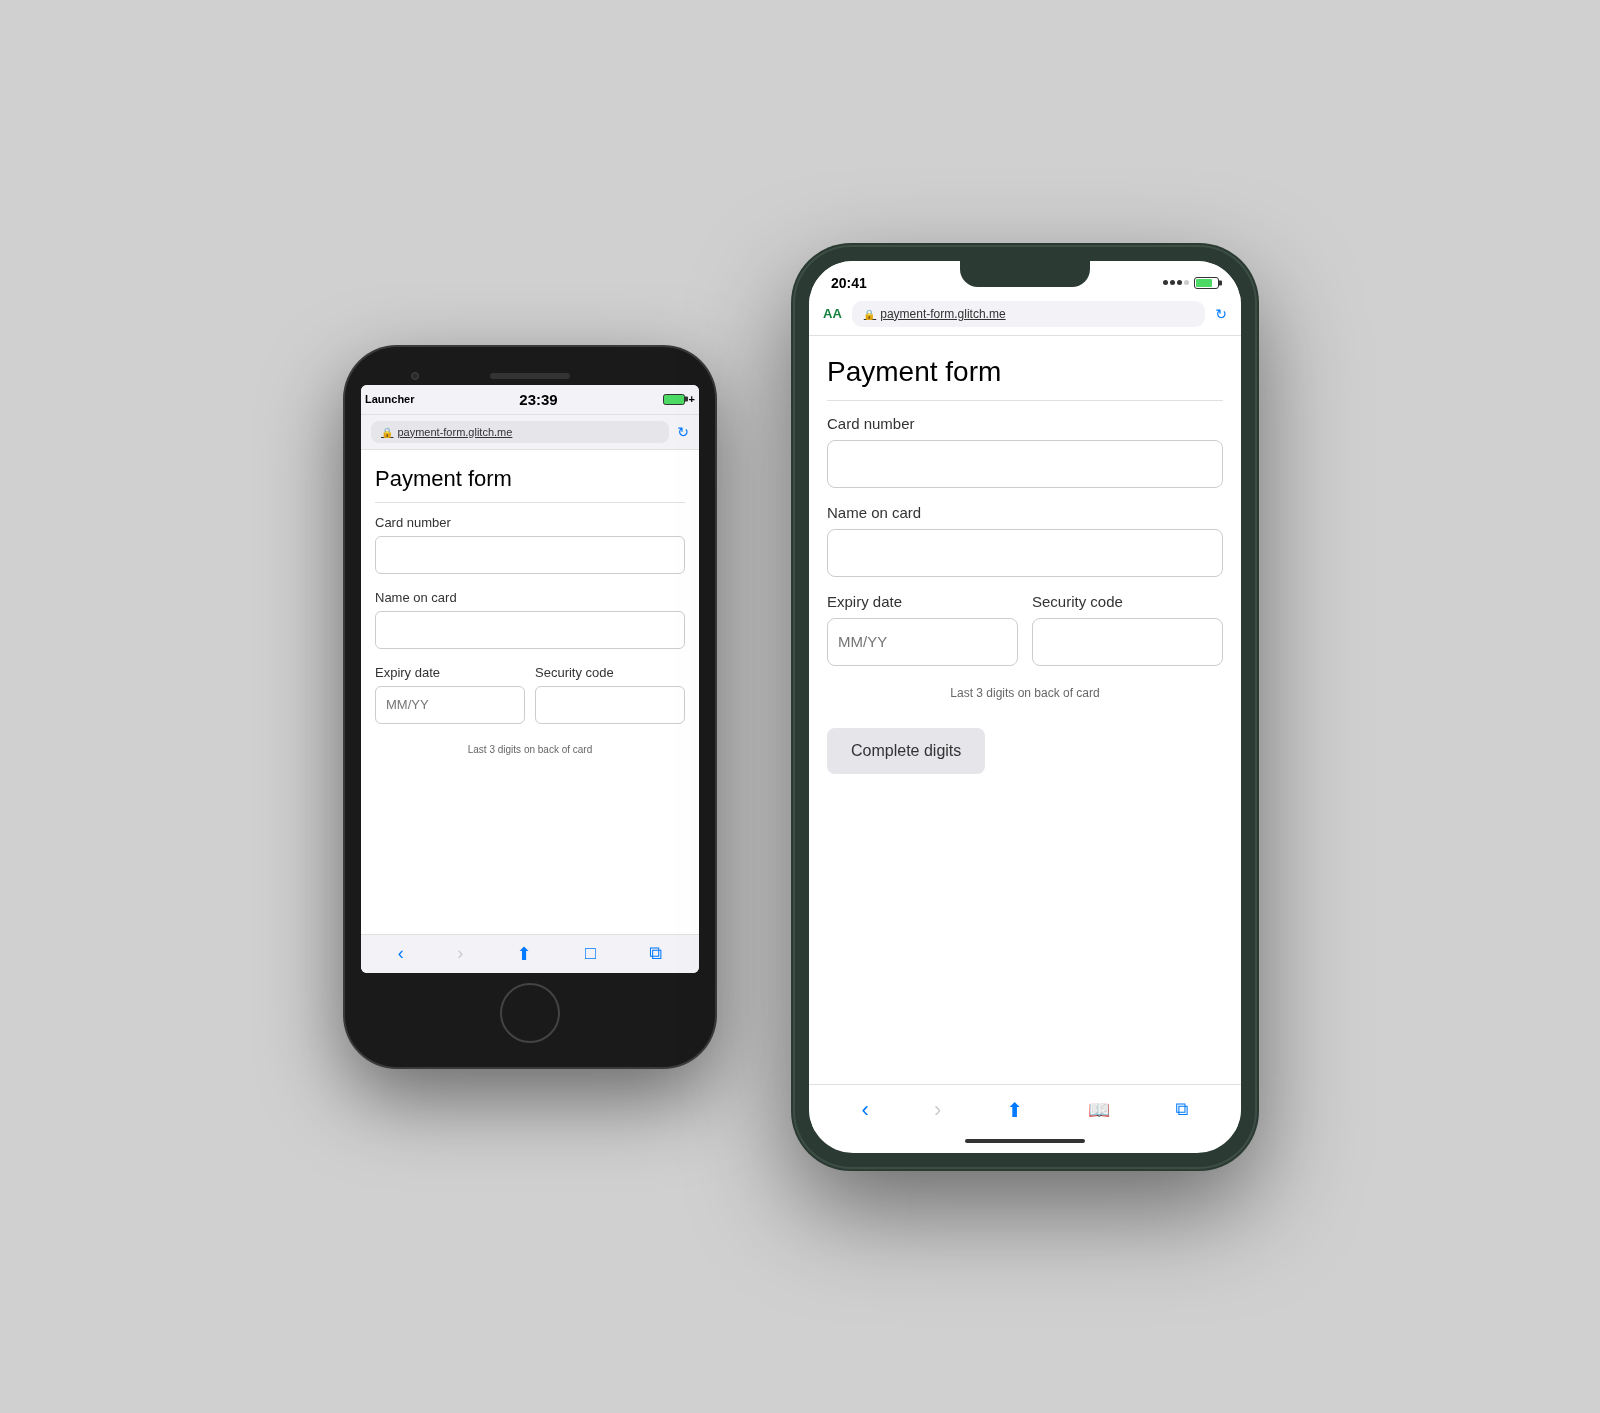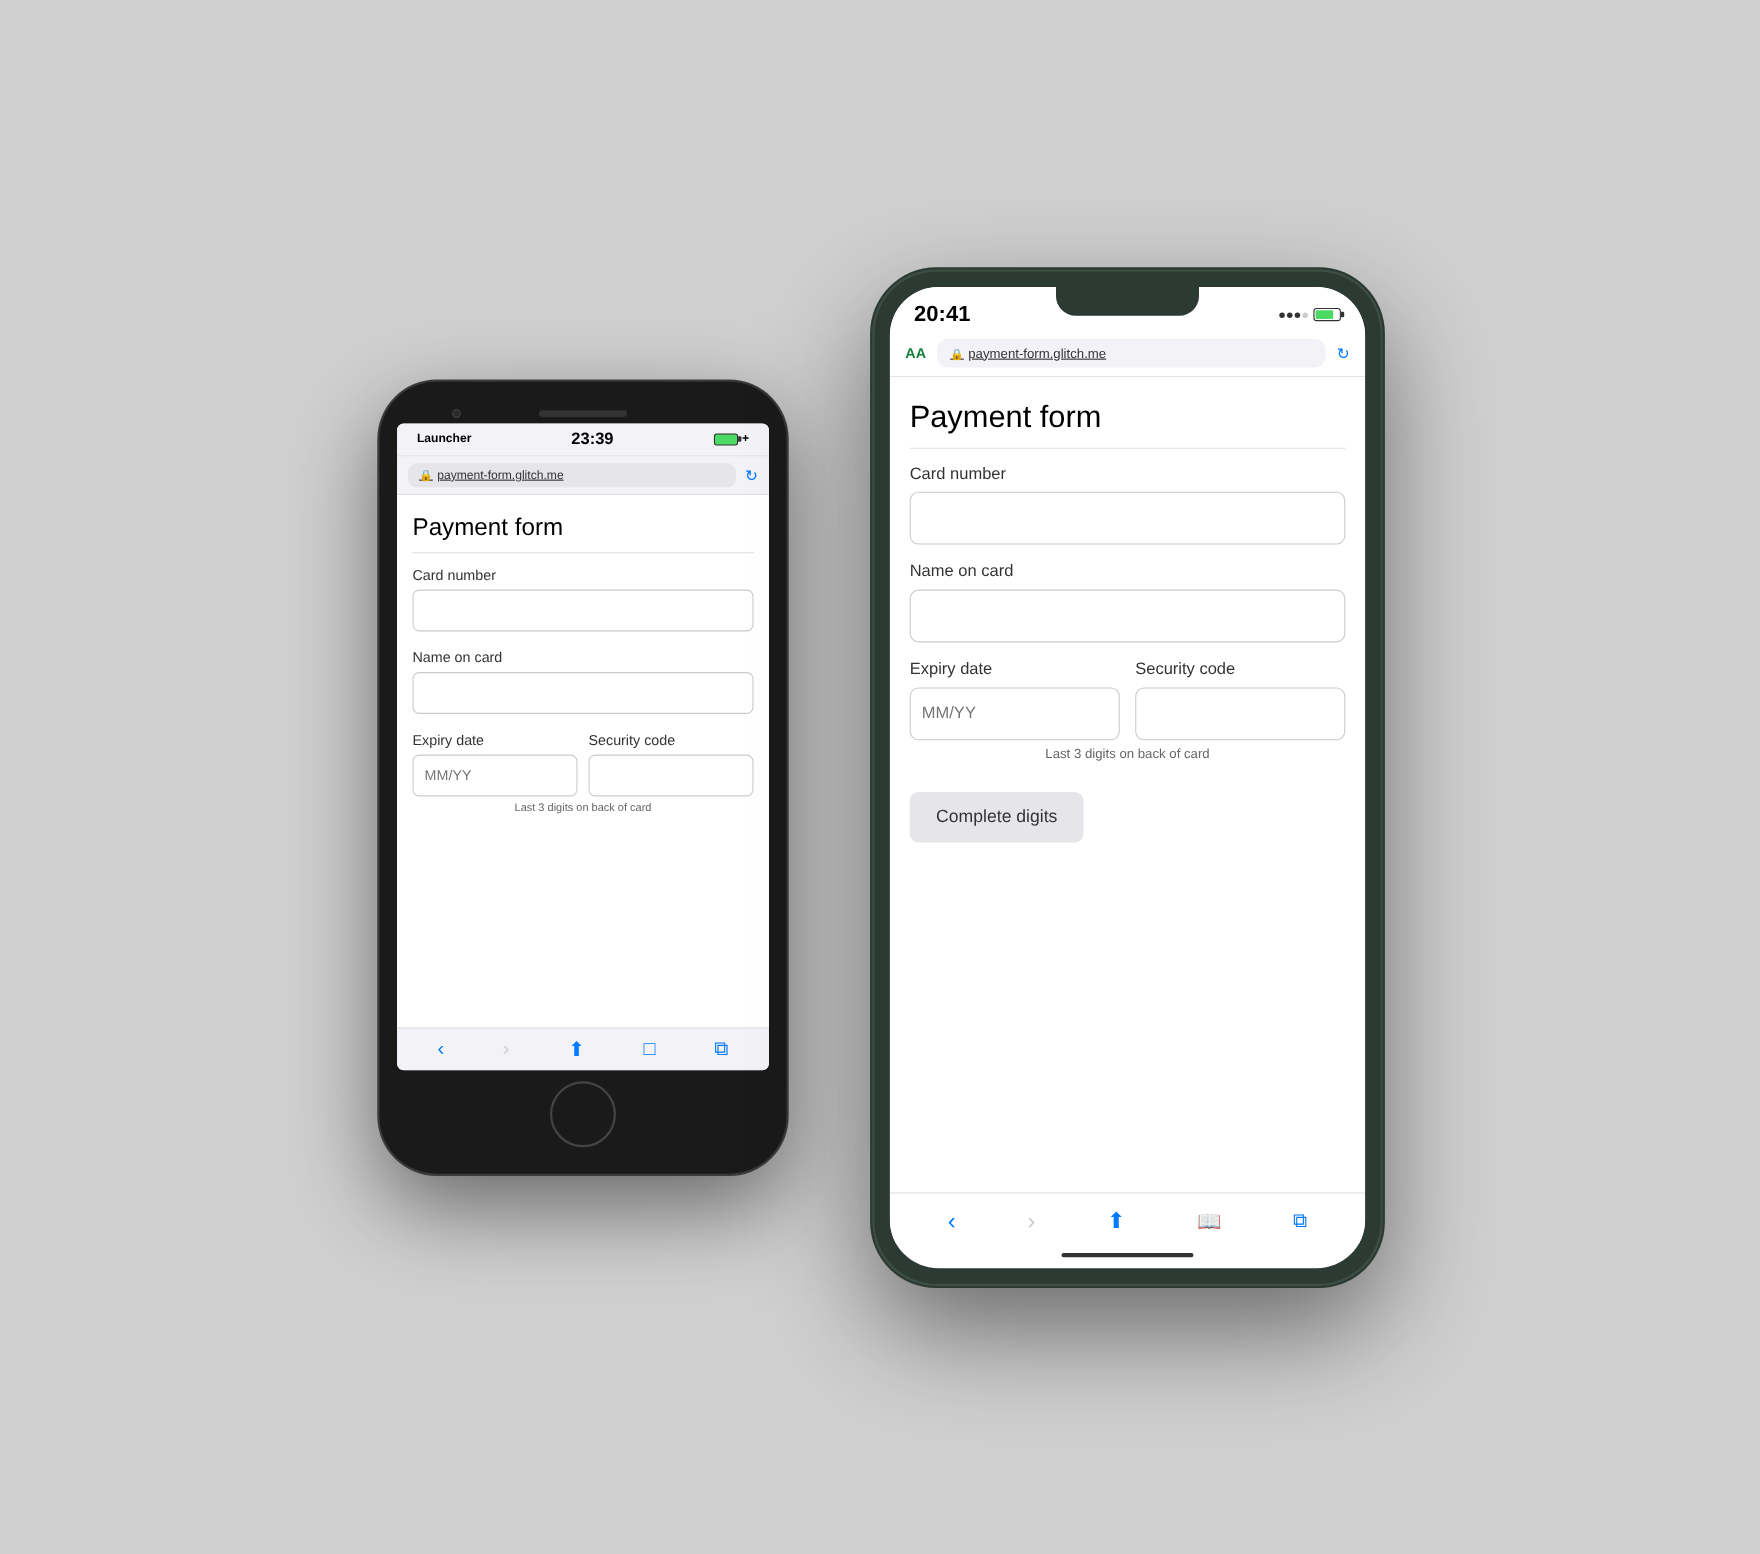--- a/index.html
+++ b/index.html
@@ -72,21 +72,21 @@
       overflow: hidden;
       display: flex;
       flex-direction: column;
     }
 
     .phone-old .status-bar {
       background: #f2f2f7;
       display: flex;
       justify-content: space-between;
       align-items: center;
-      padding: 6px 18px;
+      padding: 6px 4px;
       font-size: 11px;
       font-weight: 600;
       color: #000;
       border-bottom: 1px solid #e0e0e0;
     }
 
     .phone-old .status-bar .left { display: flex; align-items: center; gap: 4px; }
     .phone-old .status-bar .center { font-weight: 600; font-size: 15px; }
     .phone-old .status-bar .right { display: flex; align-items: center; gap: 4px; }
 
@@ -173,21 +173,21 @@
       border-radius: 6px;
       background: #fff;
       padding: 0 10px;
       font-size: 13px;
       color: #666;
     }
 
     .form-row {
       display: flex;
       gap: 10px;
-      margin-bottom: 5px;
+      margin-bottom: 20px;
     }
 
     .form-row .form-group {
       flex: 1;
       margin-bottom: 0;
     }
 
     .hint-text {
       font-size: 10px;
       color: #666;
@@ -262,21 +262,21 @@
       display: flex;
       justify-content: space-between;
       align-items: center;
       padding: 14px 22px 6px;
       font-size: 13px;
       font-weight: 600;
       color: #000;
       border-bottom: none;
     }
 
-    .phone-new .status-bar .left { font-size: 20px; font-weight: 700; }
+    .phone-new .status-bar .left { font-size: 14px; font-weight: 700; }
     .phone-new .status-bar .right { display: flex; align-items: center; gap: 5px; font-size: 11px; }
 
     .signal-dots {
       display: flex;
       gap: 2px;
       align-items: center;
     }
     .signal-dots span {
       width: 5px;
       height: 5px;

